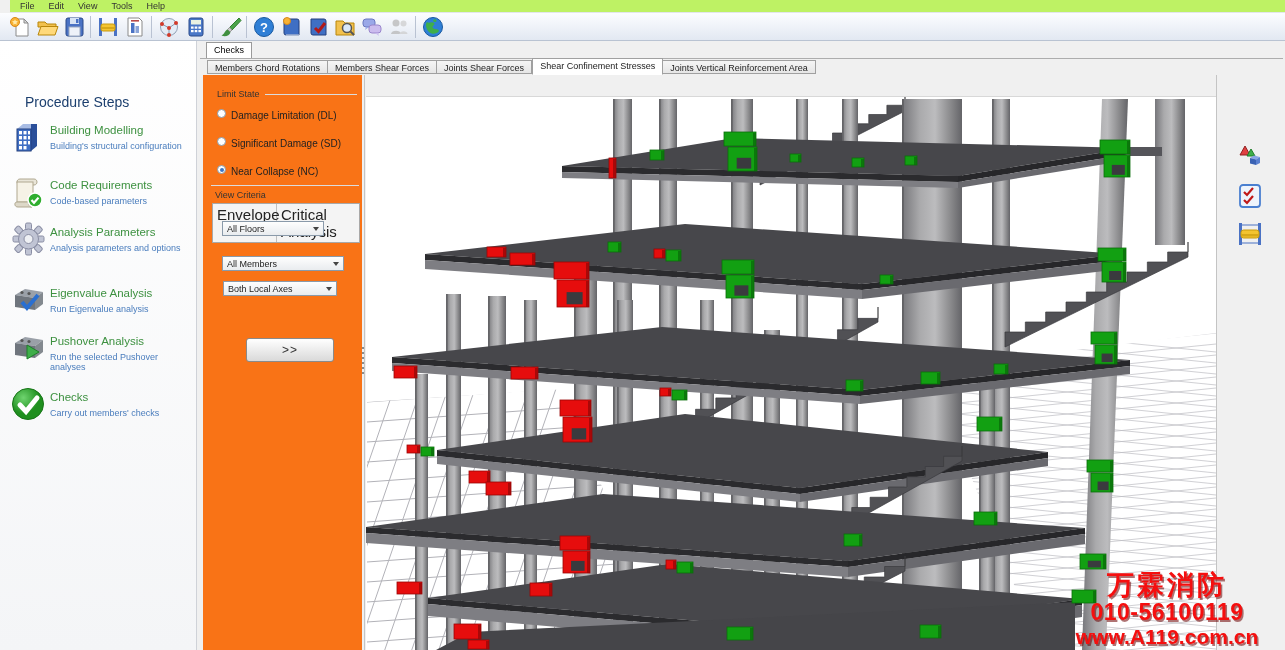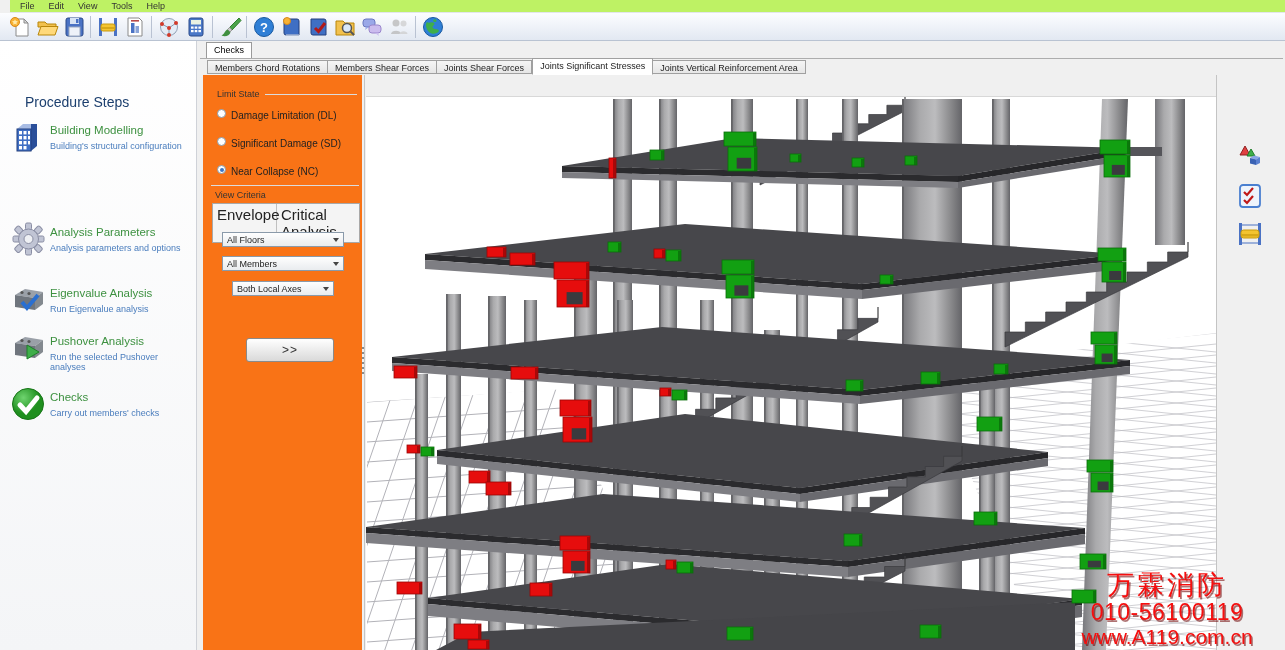--- a/index.html
+++ b/index.html
@@ -40,21 +40,21 @@
   .envrow .cell2{flex:1;padding:2px 4px;display:flex;align-items:center}
   .gobtn{position:absolute;width:88px;height:24px;border:1px solid #8a8a8a;border-radius:3px;background:linear-gradient(#ffffff,#d9d9d9);font-size:12px;color:#333;text-align:center;line-height:22px;letter-spacing:1px}
   
   .vsplit{position:absolute;width:3px;background:repeating-linear-gradient(to bottom,#8a8a8a 0 2px,transparent 2px 5px)}
   
   .canvas-wrap{position:absolute;left:168px;top:34px;width:850px;bottom:0;background:#f0f0f0}
   .canvas-top{position:absolute;left:0;top:0;width:850px;height:22px;background:#f0f0f0;border-bottom:1px solid #d8d8d8}
   .rstrip{position:absolute;left:1018px;top:34px;width:69px;bottom:0;background:#f0f0f0;border-left:1px solid #c4c4c4}
   .ricon{position:absolute;left:20px;width:26px;height:26px;display:flex;align-items:center;justify-content:center}
   
-  .watermark{position:absolute;left:1053px;top:572px;width:228px;text-align:center;z-index:50;color:#f50f0f;font-weight:normal;text-shadow:1.5px 1.5px 0 rgba(110,0,0,.55);line-height:1.0;pointer-events:none}
+  .watermark{position:absolute;left:1053px;top:572px;width:228px;text-align:center;z-index:50;color:#f50f0f;font-weight:bold;text-shadow:1.5px 1.5px 0 rgba(110,0,0,.55);line-height:1.0;pointer-events:none}
   .wm1{font-size:27px;letter-spacing:3px}
   .wm2{font-size:23px;margin-top:2px;letter-spacing:.5px}
   .wm3{font-size:21px;margin-top:2px}
 </style>
 </head>
 <body>
 
 <div class="menubar">
   <span class="menu-item">File</span>
   <span class="menu-item">Edit</span>
@@ -208,20 +208,31 @@
             <rect x="13.5" y="22" width="3" height="3.4"></rect>
             <rect x="18" y="22" width="2" height="3.4"></rect>
             <rect x="9" y="27" width="3" height="3.4"></rect>
             <rect x="13.5" y="27" width="3" height="3.4"></rect>
           </g>
         </svg></span>
     <span class="t">Building Modelling</span>
     <span class="s">Building's structural configuration</span>
   </div>
 
+  <div class="step" style="top:133px">
+    <span class="ic"><svg width="36" height="38">
+          <path d="M10 5c-4 0-4 6 0 6h14c4 0 4-6 0-6z" fill="#e9e5d8" stroke="#b0a890"></path>
+          <rect x="7" y="8" width="16" height="20" fill="#f6f2e6" stroke="#b0a890"></rect>
+          <path d="M7 28c-3 0-3 5 1 5h14c-4 0-4-5-1-5z" fill="#ddd8c8" stroke="#b0a890"></path>
+          <circle cx="25" cy="26" r="7" fill="#2fae2f" stroke="#fff" stroke-width="1.5"></circle>
+          <path d="M21.5 26l2.5 2.8 4.5-5.2" stroke="#fff" stroke-width="2.2" fill="none"></path>
+        </svg></span>
+    <span class="t">Code Requirements</span>
+    <span class="s">Code-based parameters</span>
+  </div>
 
   <div class="step" style="top:180px">
     <span class="ic"><svg width="36" height="38">
           <g fill="#c0c4d4" stroke="#8a8ea4">
             <rect x="15.5" y="2" width="6" height="7" rx="1.5"></rect>
             <rect x="15.5" y="27" width="6" height="7" rx="1.5"></rect>
             <rect x="3" y="15" width="7" height="6" rx="1.5"></rect>
             <rect x="27" y="15" width="7" height="6" rx="1.5"></rect>
             <rect x="5.7" y="5.5" width="6" height="7" rx="1.5" transform="rotate(-45 8.7 9)"></rect>
             <rect x="25.3" y="24" width="6" height="7" rx="1.5" transform="rotate(-45 28.3 27.5)"></rect>
@@ -279,21 +290,21 @@
 </div>
 <div class="vsplit" style="left:199px;top:337px;height:26px"></div>
 
 <div class="main">
   <div class="checks-tab">Checks</div>
   <div class="outer-line"></div>
   <div class="subtabs">
     <span class="stab">Members Chord Rotations</span>
     <span class="stab">Members Shear Forces</span>
     <span class="stab">Joints Shear Forces</span>
-    <span class="stab active">Joints Significant Stresses</span>
+    <span class="stab active">Shear Confinement Stresses</span>
     <span class="stab">Joints Vertical Reinforcement Area</span>
   </div>
 
   <div class="panel">
     <span class="grp-label" style="left:14px;top:14px">Limit State</span>
     <div class="grp-line" style="left:62px;top:19px;width:92px"></div>
 
     <span class="radio" style="left:14px;top:34px"></span>
     <span class="rlabel" style="left:28px;top:35px">Damage Limitation (DL)</span>
 
@@ -307,29 +318,29 @@
     <span class="grp-label" style="left:12px;top:115px">View Criteria</span>
 
     <div class="envrow" style="left:9px;top:128px;width:148px">
       <span class="cell1">Envelope</span>
       <span class="cell2">
           <span>Critical Analysis</span>
           <span class="arr" style="margin-left:auto"></span>
         </span>
     </div>
 
-    <div class="combo" style="left:19px;top:157px;width:122px">
+    <div class="combo" style="left:19px;top:146px;width:102px">
         <span>All Floors</span>
         <span class="arr"></span>
       </div>
     <div class="combo" style="left:19px;top:181px;width:122px">
         <span>All Members</span>
         <span class="arr"></span>
       </div>
-    <div class="combo" style="left:29px;top:206px;width:102px">
+    <div class="combo" style="left:20px;top:206px;width:114px">
         <span>Both Local Axes</span>
         <span class="arr"></span>
       </div>
 
     <div class="gobtn" style="left:43px;top:263px">&gt;&gt;</div>
   </div>
 
   <div class="vsplit" style="left:164px;top:306px;height:30px"></div>
   <div style="position:absolute;left:166px;top:34px;width:1px;bottom:0;background:#c4c4c4"></div>
 

